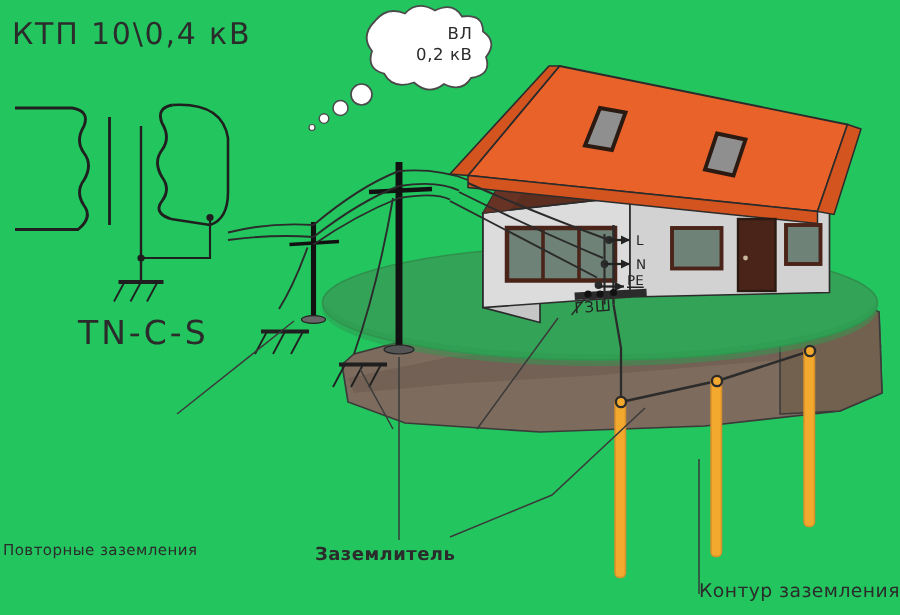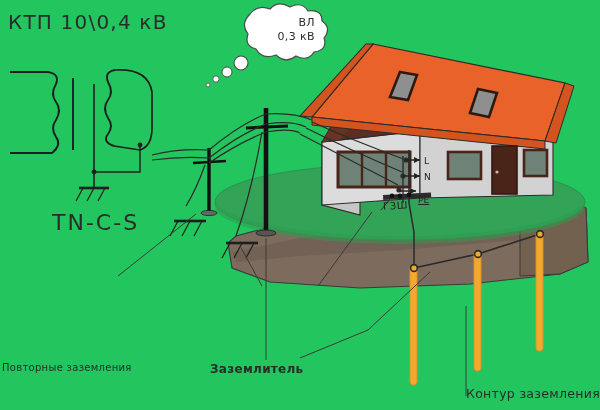--- a/index.html
+++ b/index.html
@@ -68,21 +68,21 @@
     font-size: 12.5px;
     letter-spacing: 0.3px;
   }
   .term-lbl {
     font-size: 9px;
     letter-spacing: 0px;
     color: #232323;
   }
   .lbl-L { left: 424px; top: 156px; }
   .lbl-N { left: 424px; top: 172px; }
-  .lbl-PE { left: 418px; top: 195px; text-decoration: underline; }
+  .lbl-PE { left: 418px; top: 183px; text-decoration: underline; }
   .lbl-gzshabbr {
     left: 383px; top: 200px;
     font-size: 10px;
     color: #232323;
     transform: rotate(-4deg);
   }
 </style>
 </head>
 <body>
 
@@ -275,21 +275,21 @@
       <path d="M466 396 L466 306"></path>
       <path d="M118 276 L196 214"></path>
     </g>
 
   </svg>
 
   <div class="txt title-txt">КТП 10\0,4 кВ</div>
 
   <div class="txt tncs-txt">TN-C-S</div>
 
-  <div class="txt bubble-txt"><span>ВЛ</span><br><span>0,3 кВ</span></div>
+  <div class="txt bubble-txt"><span>ВЛ</span><br><span>0,2 кВ</span></div>
 
   <div class="txt term-lbl lbl-L">L</div>
   <div class="txt term-lbl lbl-N">N</div>
   <div class="txt term-lbl lbl-PE">PE</div>
   <div class="txt lbl-gzshabbr">ГЗШ</div>
 
   <div class="txt lbl-povt">Повторные заземления</div>
   <div class="txt lbl-zaz">Заземлитель</div>
   <div class="txt lbl-kontur">Контур заземления</div>
 

